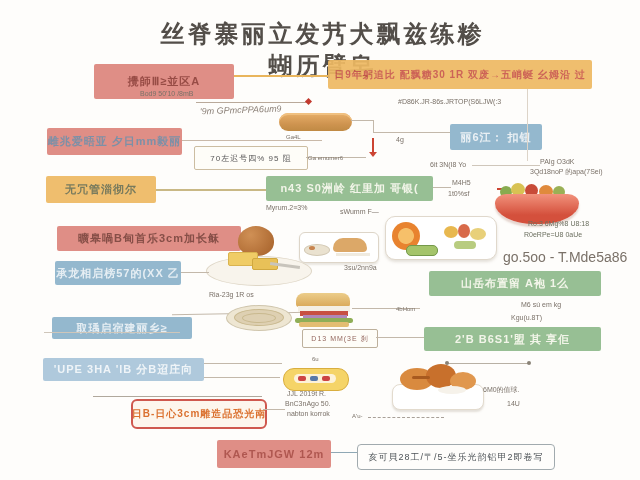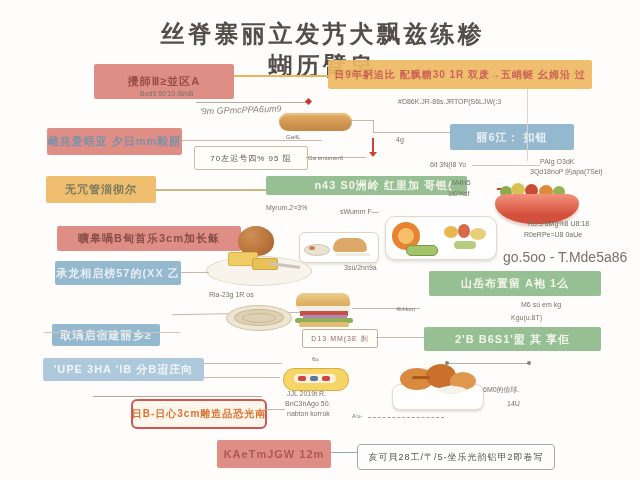--- a/index.html
+++ b/index.html
@@ -44,32 +44,32 @@
   <div class="ill" style="left:279px;top:113px;width:73px;height:18px;border-radius:9px;
        background:linear-gradient(#e8b06a,#cf9450 60%,#c08a44);box-shadow:inset 0 2px 0 #f0c080;"></div>
   <div class="ln" style="left:351px;top:120px;width:23px;"></div>
   <div class="ln" style="left:373px;top:120px;width:1px;height:12px;"></div>
   <div class="ln" style="left:373px;top:132px;width:77px;"></div>
   <div style="position:absolute;left:372px;top:138px;width:2px;height:14px;background:#cc4433;"></div>
   <div style="position:absolute;left:369px;top:152px;width:0;height:0;border-left:4px solid transparent;
        border-right:4px solid transparent;border-top:5px solid #cc4433;"></div>
   <div class="tx" style="left:396px;top:136px;font-size:7px;">4g</div>
 
-  <div class="bx blue garble" style="left:450px;top:124px;width:124px;height:26px;">丽6江： 扣钮</div>
+  <div class="bx blue garble" style="left:450px;top:124px;width:92px;height:26px;">丽6江： 扣钮</div>
 
   <div class="bx salmon garble" style="left:47px;top:128px;width:135px;height:27px;color:#7287a0;">雌兆爱晤亚 夕日mm毅丽</div>
   <div class="ln" style="left:182px;top:140px;width:140px;background:#c9b9a9;"></div>
   <div class="tx" style="left:286px;top:134px;font-size:6px;">Ga4L</div>
   <div class="bx whitebox garble" style="left:194px;top:146px;width:112px;height:22px;font-size:8px;">70左迟号四% 95 阻</div>
   <div class="ln" style="left:306px;top:157px;width:60px;"></div>
   <div class="tx" style="left:308px;top:155px;font-size:6px;">Ga emumer6</div>
 
   <div class="bx amber garble" style="left:46px;top:176px;width:110px;height:27px;">无冗管淄彻尔</div>
   <div class="ln" style="left:156px;top:189px;width:110px;height:2px;background:#c9b885;"></div>
-  <div class="bx green garble" style="left:266px;top:176px;width:167px;height:19px;padding-left:34px;">n43 S0洲岭 红里加 哥银(</div>
+  <div class="bx green garble" style="left:266px;top:176px;width:167px;height:25px;">n43 S0洲岭 红里加 哥银(</div>
   <div class="ln" style="left:433px;top:187px;width:18px;"></div>
   <div class="tx" style="left:452px;top:179px;font-size:7px;">M4H5</div>
   <div class="tx" style="left:448px;top:190px;font-size:7px;">1t0%sf</div>
   <div class="ln" style="left:527px;top:89px;width:1px;height:72px;background:#ddd4c8;"></div>
 
   <div class="tx" style="left:430px;top:161px;font-size:7px;">6it 3N(I8 Yo</div>
   <div class="ln" style="left:472px;top:165px;width:68px;background:#cfc6ba;"></div>
   <div class="tx" style="left:540px;top:158px;font-size:7px;">PAIg O3dK</div>
   <div class="tx" style="left:530px;top:168px;font-size:7px;">3Qd18noP 的apa(7Sei)</div>
   <div style="position:absolute;left:497px;top:188px;width:10px;height:2px;background:#cc4433;"></div>
@@ -116,21 +116,21 @@
     <div style="position:absolute;left:0;top:4px;width:104px;height:28px;border-radius:50%;background:#f8f4ec;border:1px solid #ded6c6;"></div>
     <div style="position:absolute;left:22px;top:0;width:28px;height:12px;border-radius:2px;background:#f0cc66;border:1px solid #d9b34f;"></div>
     <div style="position:absolute;left:46px;top:6px;width:24px;height:10px;border-radius:2px;background:#e8c158;border:1px solid #d0a840;"></div>
     <div style="position:absolute;left:64px;top:12px;width:30px;height:3px;background:#c8c4bc;transform:rotate(8deg);"></div>
   </div>
 
   <div class="bx blue garble" style="left:55px;top:261px;width:126px;height:24px;color:#e4edf3;">承龙相启榜57的(XX 乙</div>
   <div class="ln" style="left:181px;top:272px;width:28px;"></div>
   <div class="tx" style="left:209px;top:291px;font-size:7px;">Ria-23g 1R os</div>
 
-  <div class="bx blue garble" style="left:52px;top:324px;width:108px;height:22px;color:#e4edf3;">取瑀启宿建丽乡≥</div>
+  <div class="bx blue garble" style="left:52px;top:317px;width:140px;height:22px;color:#e4edf3;">取瑀启宿建丽乡≥</div>
   <div class="ln" style="left:172px;top:313px;width:136px;transform:rotate(-1deg);"></div>
   <div class="ln" style="left:44px;top:332px;width:136px;background:#cfc6ba;"></div>
 
   <div class="ill" style="left:226px;top:305px;width:64px;height:24px;">
     <div style="position:absolute;left:0;top:0;width:64px;height:24px;border-radius:50%;background:#eee6d2;border:1px solid #cfc5ac;"></div>
     <div style="position:absolute;left:8px;top:4px;width:48px;height:15px;border-radius:50%;background:#ded0b2;border:1px solid #c9b98f;"></div>
     <div style="position:absolute;left:16px;top:8px;width:32px;height:8px;border-radius:50%;border:1px solid #c9b98f;"></div>
   </div>
   <div class="ill" style="left:295px;top:293px;width:58px;height:35px;">
     <div style="position:absolute;left:1px;top:0;width:54px;height:14px;border-radius:8px 8px 3px 3px;background:linear-gradient(#eccd8a,#d9a858);"></div>

